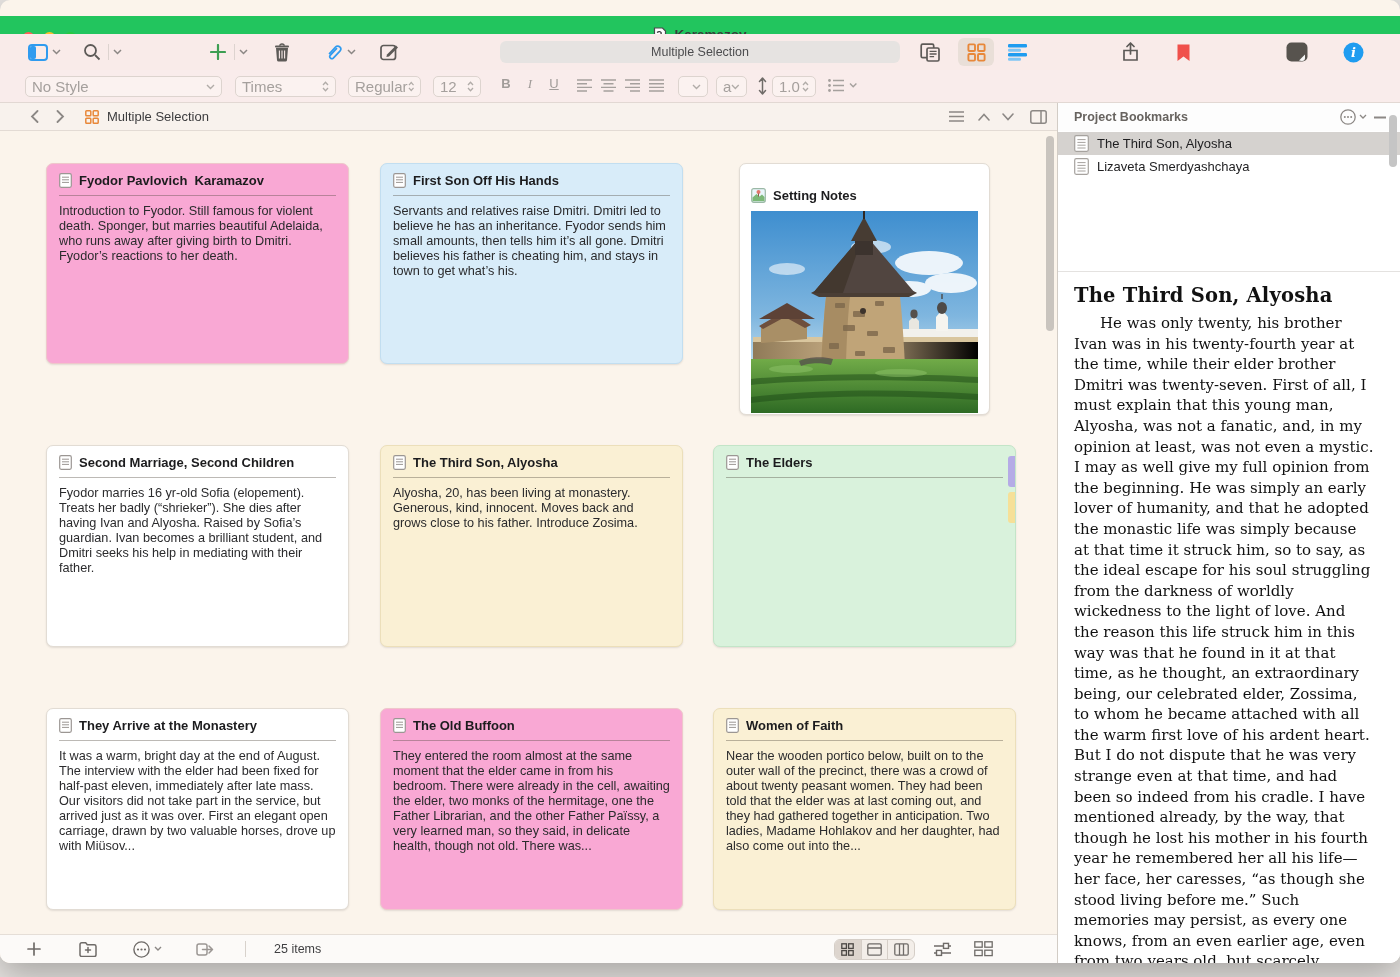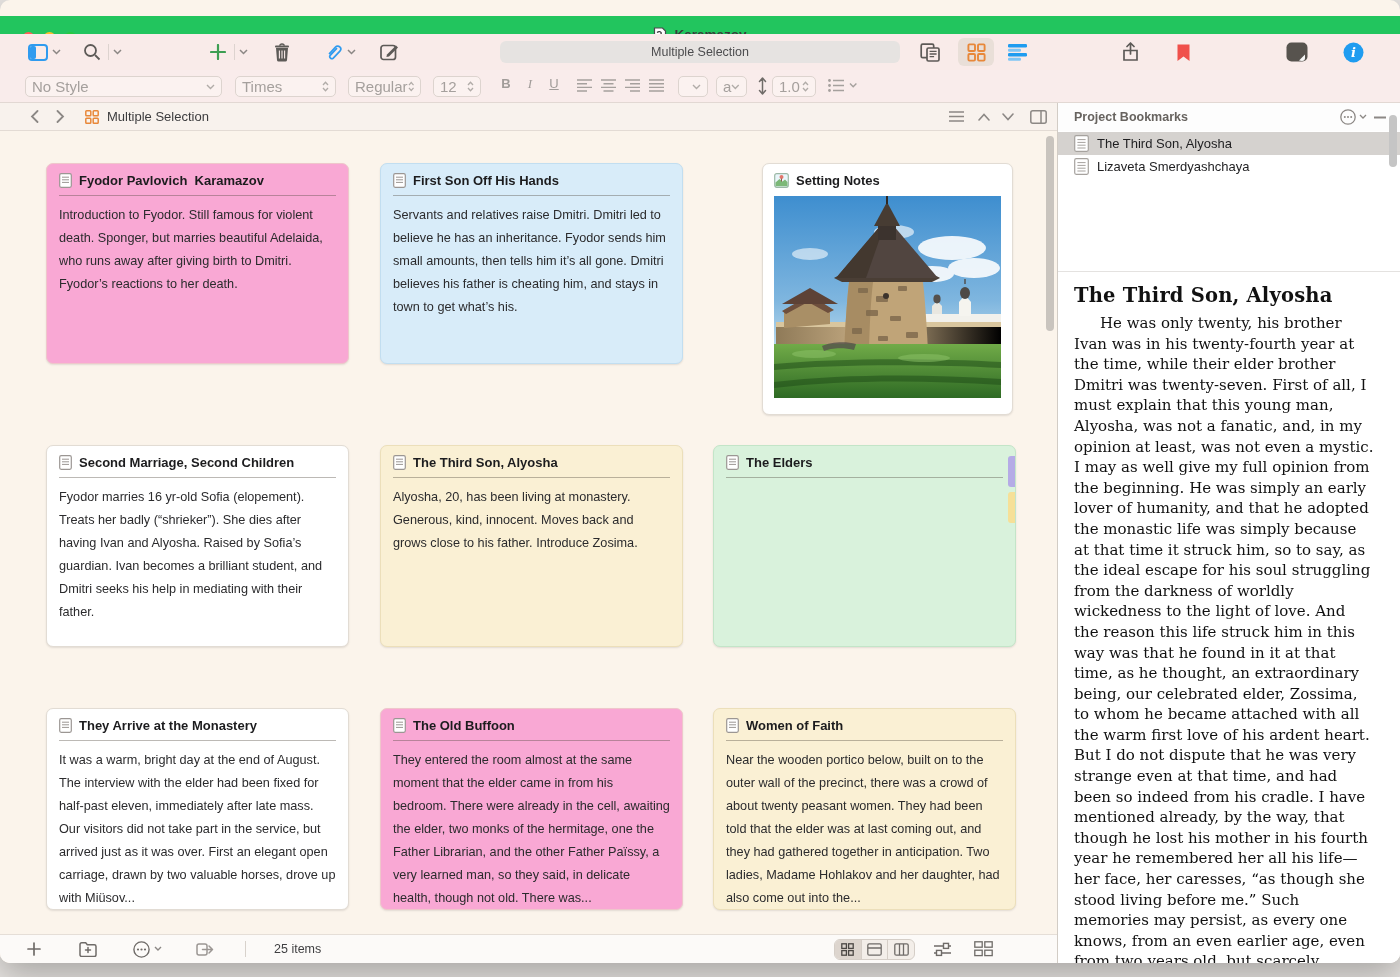--- a/index.html
+++ b/index.html
@@ -45,21 +45,21 @@
   .ph-title { margin-left:8px; }
 
   
   .corkboard { position:absolute; left:0; top:29px; width:100%; height:802px; background:#fbf4eb; }
   .cb-scrollbar { position:absolute; right:3px; top:4px; width:8px; height:195px; border-radius:4px; background:#c9c4be; }
 
   .card { position:absolute; border-radius:7px; border:1px solid; box-shadow:0 1px 2px rgba(0,0,0,.10); padding:9px 12px 10px 12px; overflow:hidden; }
   .card .card-head { display:flex; align-items:center; gap:7px; }
   .card .card-title { font-size:13px; font-weight:700; color:#1c1c1e; white-space:pre; }
   .card .card-rule { height:1px; background:rgba(80,70,60,.38); margin:7px 0 8px 0; }
-  .card .card-body { font-size:12.7px; line-height:23px; color:#2b2b2d; }
+  .card .card-body { font-size:12.7px; line-height:15px; color:#2b2b2d; }
   .c-pink  { background:#f9a8d4; border-color:#efc6cb; }
   .c-blue  { background:#d8ecf9; border-color:#c2def0; }
   .c-cream { background:#faf0d4; border-color:#ecdfba; }
   .c-green { background:#d9f2dc; border-color:#c3e5c8; }
   .c-white { background:#ffffff; border-color:#e2dcd4; }
   .chip { position:absolute; right:0; width:7px; height:31px; border-radius:3px 0 0 3px; }
   .chip.purple { top:10px; background:#b5abe6; }
   .chip.yellow { top:46px; background:#f6e098; }
   .photo-frame { margin-top:8px; }
 
@@ -365,21 +365,21 @@
                   <rect x="0.7" y="0.7" width="11.6" height="13.6" rx="1.5" fill="#fff" stroke="#9b9693" stroke-width="1.2"></rect>
                   <path d="M3 4.2h7M3 6.8h7M3 9.4h7" stroke="#9b9693" stroke-width="1"></path>
                 </svg>
               </span>
               <span class="card-title">First Son Off His Hands</span>
             </div>
           <div class="card-rule"></div>
           <div class="card-body">Servants and relatives raise Dmitri. Dmitri led to believe he has an inheritance. Fyodor sends him small amounts, then tells him it’s all gone. Dmitri believes his father is cheating him, and stays in town to get what’s his.</div>
         </div>
 
-        <div class="card c-white" style="left:762px;top:31px;width:251px;height:252px;padding:9px 11px">
+        <div class="card c-white" style="left:739px;top:31px;width:251px;height:252px;padding:24px 11px">
           <div class="card-head">
             <span>
                 <svg width="15" height="15" viewBox="0 0 15 15">
                   <rect x="0.7" y="0.7" width="13.6" height="13.6" rx="2" fill="#eaf6fb" stroke="#9bb8a6" stroke-width="1.2"></rect>
                   <path d="M1.5 9.5l4-3.5 3 2.5 2.5-2 2.5 2.5v4.3h-12z" fill="#7cb878"></path>
                   <circle cx="7.5" cy="4" r="2" fill="#e2756b"></circle>
                   <path d="M7.5 5.5v3" stroke="#8a5a4a" stroke-width="1"></path>
                 </svg>
               </span>
             <span class="card-title">Setting Notes</span>

